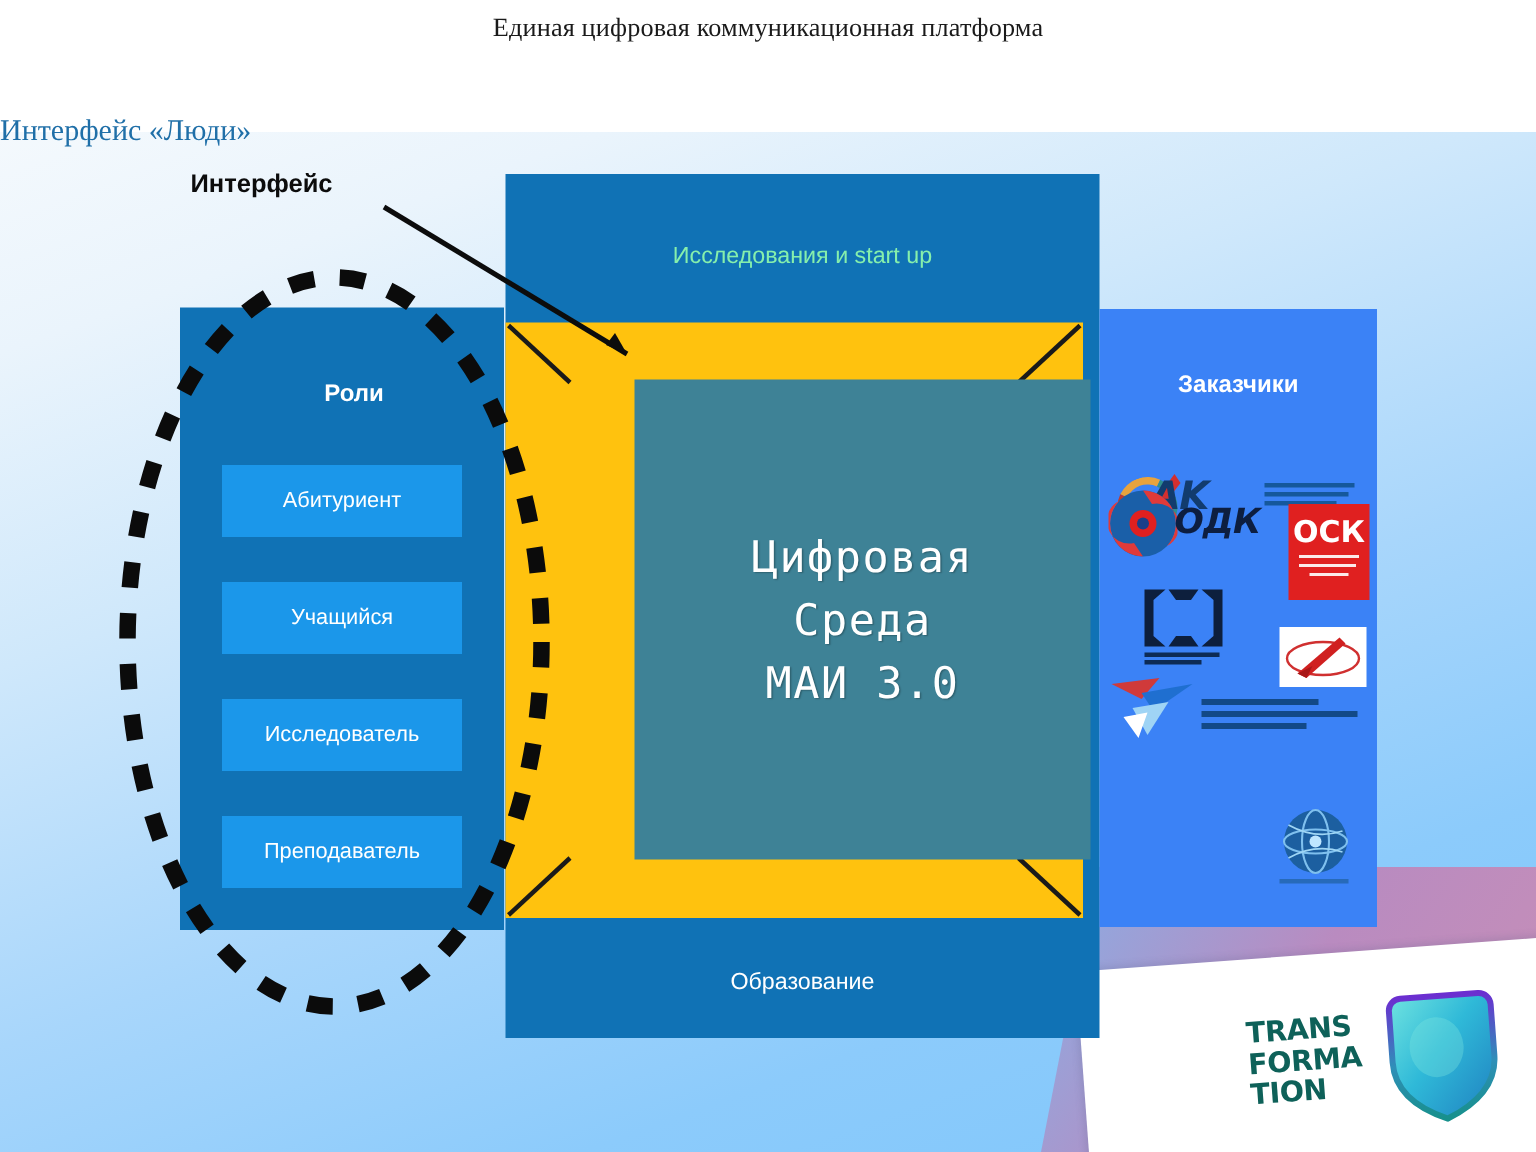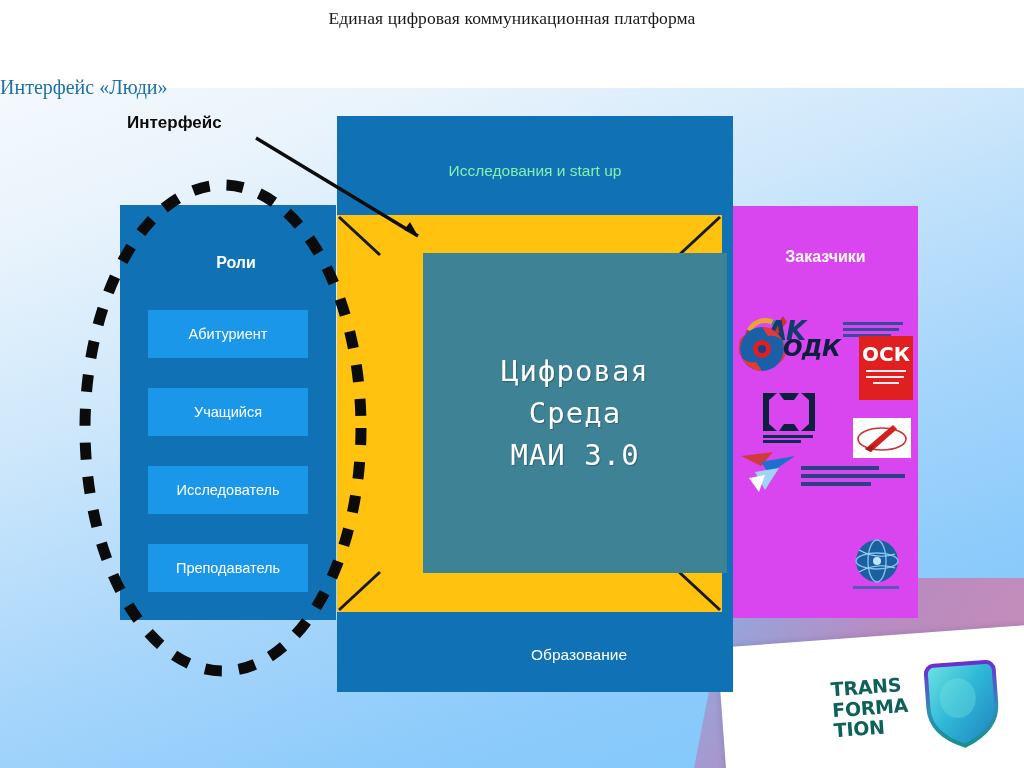--- a/index.html
+++ b/index.html
@@ -51,21 +51,21 @@
   .center-panel{
     position:absolute;left:337px;top:116px;width:396px;height:576px;
     background:#1072b5;
   }
   .center-top-label{
     position:absolute;left:0;top:46px;width:396px;text-align:center;
     font-size:15.5px;color:#86efac;
   }
   .center-bottom-label{
     position:absolute;left:0;top:530px;width:396px;text-align:center;
-    font-size:15.5px;color:#ffffff;padding-left:44px;
+    font-size:15.5px;color:#ffffff;
   }
   .yellow-frame{
     position:absolute;left:337px;top:215px;width:385px;height:397px;
     background:#ffc20e;
   }
   .teal-core{
     position:absolute;left:378px;top:253px;width:304px;height:320px;
     background:#3e8296;
     margin-left:45px;
   }
@@ -97,21 +97,21 @@
   }
   .role-0{top:105px;}
   .role-1{top:183px;}
   .role-2{top:261px;}
   .role-3{top:339px;}
   .dash-ellipse{position:absolute;left:78px;top:178px;width:290px;height:500px;}
 
   
   .cust-panel{
     position:absolute;left:733px;top:206px;width:185px;height:412px;
-    background:#d946ef;
+    background:#3b82f6;
   }
   .cust-title{
     position:absolute;left:0;top:42px;width:185px;text-align:center;
     font-size:16px;font-weight:bold;color:#ffffff;
   }
   .logo{position:absolute;}
 
   
   .logo-oak{left:10px;top:72px;width:166px;height:40px;margin-top:36px;}
   .oak-ring{position:absolute;left:2px;top:4px;width:30px;height:30px;border-radius:50%;

